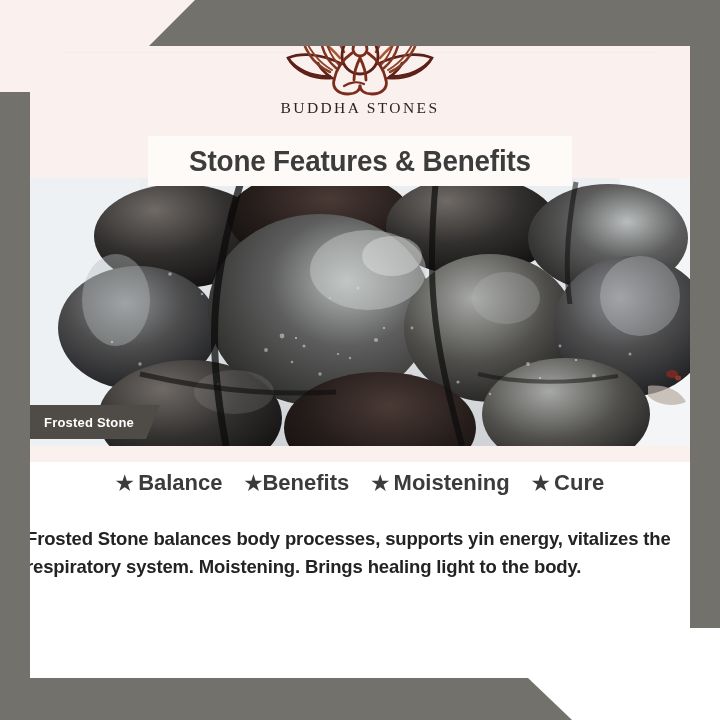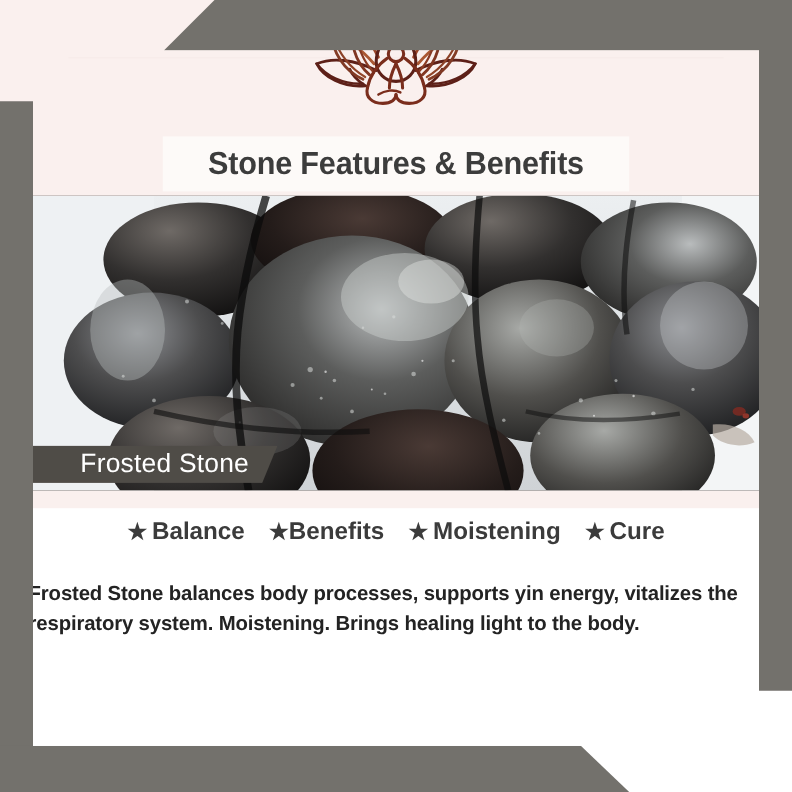--- a/index.html
+++ b/index.html
@@ -94,21 +94,21 @@
     font-family: "Liberation Serif", serif;
     font-size: 15.5px;
     letter-spacing: 2.4px;
     color: #2b2320;
     font-weight: 400;
   }
 
   
   .title-banner {
     position: absolute;
-    top: 124px; left: 148px;
+    top: 136px; left: 148px;
     width: 424px; height: 50px;
     background: #fdfaf8;
     z-index: 4;
     display: flex;
     align-items: center;
     justify-content: center;
   }
   .title-text {
     font-family: "Liberation Sans", sans-serif;
     font-weight: bold;
@@ -138,25 +138,24 @@
     padding: 0 26px 0 24px;
     background: #4f4c47;
     color: #ffffff;
     display: flex;
     align-items: center;
     z-index: 4;
     clip-path: polygon(0 0, 100% 0, calc(100% - 14px) 100%, 0 100%);
   }
   .stone-tag-label {
     font-family: "Liberation Sans", sans-serif;
-    font-weight: normal;
-    font-size: 24px;
+    font-weight: bold;
+    font-size: 13px;
     letter-spacing: 0.2px;
     white-space: nowrap;
-    margin-left: 29px;
   }
 
   
   .pink-band {
     position: absolute;
     top: 446px; left: 20px;
     width: 680px; height: 16px;
     background: #faf0ee;
     z-index: 3;
   }
@@ -260,20 +259,21 @@
       <path d="M74 35 C64 42 58 52 56 62" fill="none" stroke="#7a2d1c" stroke-width="2.8" stroke-linecap="round"></path>
       <path d="M90 35 C100 42 106 52 108 62" fill="none" stroke="#7a2d1c" stroke-width="2.8" stroke-linecap="round"></path>
 
       <path d="M82 40 C78 48 76 56 76 62" fill="none" stroke="#7a2d1c" stroke-width="2.8" stroke-linecap="round"></path>
       <path d="M82 40 C86 48 88 56 88 62" fill="none" stroke="#7a2d1c" stroke-width="2.8" stroke-linecap="round"></path>
 
       <path d="M56 62 C54 70 60 76 70 76 C78 76 82 72 82 68" fill="none" stroke="#7a2d1c" stroke-width="2.8" stroke-linecap="round"></path>
       <path d="M108 62 C110 70 104 76 94 76 C86 76 82 72 82 68" fill="none" stroke="#7a2d1c" stroke-width="2.8" stroke-linecap="round"></path>
       <path d="M66 68 C72 64 80 63 86 66" fill="none" stroke="#7a2d1c" stroke-width="2.2" stroke-linecap="round"></path>
     </svg>
+    <span class="logo-word">BUDDHA STONES</span>
   </div>
 
   <div class="title-banner">
     <span class="title-text">Stone Features &amp; Benefits</span>
   </div>
 
   <div class="photo">
     <svg width="680" height="268" viewBox="0 0 680 268">
       <defs>
         <radialGradient id="sA" cx="0.42" cy="0.3" r="0.8">

